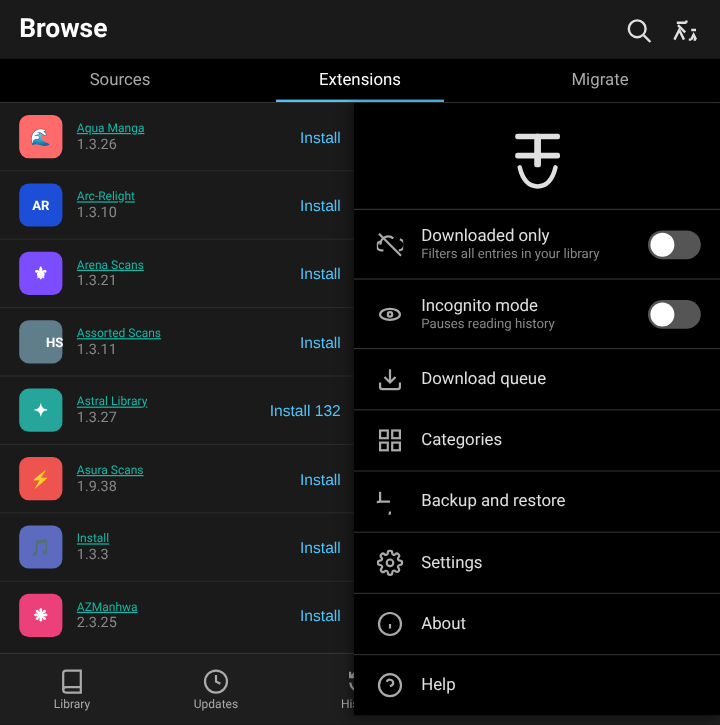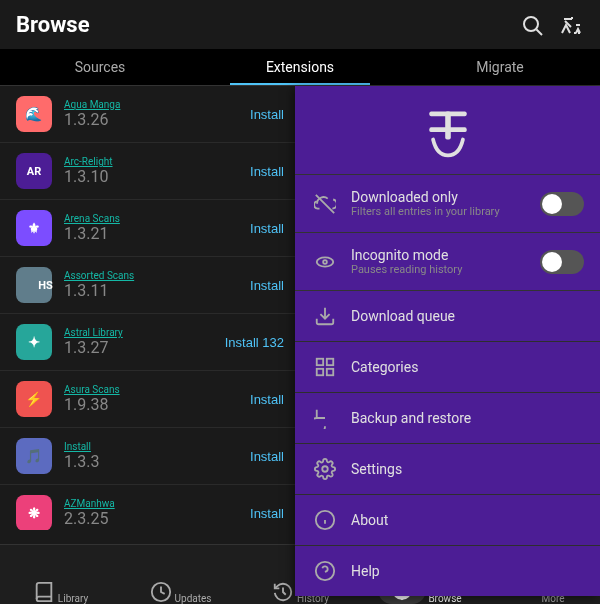--- a/index.html
+++ b/index.html
@@ -99,38 +99,38 @@
     }
     .ext-info {
       flex: 1;
     }
     .ext-name {
       font-size: 10px;
       color: #14b8a6;
       text-decoration: underline;
     }
     .ext-version {
-      font-size: 16px;
+      font-size: 12px;
       color: #888;
     }
     .install-btn {
       font-size: 13px;
       color: #4fc3f7;
       cursor: pointer;
       background: none;
       border: none;
     }
 
     
     .dropdown-panel {
       position: absolute;
       right: 0;
       top: 0;
       width: 305px;
-      background: #4c1d95;
+      background: #000000;
       z-index: 10;
       box-shadow: -2px 2px 10px rgba(0,0,0,0.5);
     }
 
     
     .app-icon-area {
       display: flex;
       justify-content: center;
       align-items: center;
       padding: 16px 0 12px;
@@ -222,22 +222,22 @@
       left: 0;
       right: 0;
       height: 60px;
       background: #1e1e1e;
       display: flex;
       border-top: 1px solid #333;
     }
     .nav-item {
       flex: 1;
       display: flex;
-      flex-direction: row;
-      align-items: flex-end;
+      flex-direction: column;
+      align-items: center;
       justify-content: center;
       cursor: pointer;
       gap: 2px;
     }
     .nav-item.active .nav-icon-wrap {
       background: #3a3a3a;
       border-radius: 16px;
       padding: 2px 12px;
     }
     .nav-icon {
@@ -250,21 +250,21 @@
     .nav-label {
       font-size: 10px;
       color: #aaa;
     }
     .nav-item.active .nav-label {
       color: #ffffff;
     }
 
     
     .icon-aqua { background: #ff6b6b; color: white; }
-    .icon-arc { background: #4c1d95; color: white; }
+    .icon-arc { background: #1d4ed8; color: white; }
     .icon-arena { background: #7c4dff; color: white; }
     .icon-assorted { background: #607d8b; color: white; }
     .icon-astral { background: #26a69a; color: white; }
     .icon-asura { background: #ef5350; color: white; }
     .icon-aurora { background: #5c6bc0; color: white; }
     .icon-azmanhwa { background: #ec407a; color: white; }
 
     ::-webkit-scrollbar { width: 4px; }
     ::-webkit-scrollbar-track { background: #1a1a1a; }
     ::-webkit-scrollbar-thumb { background: #444; border-radius: 2px; }

